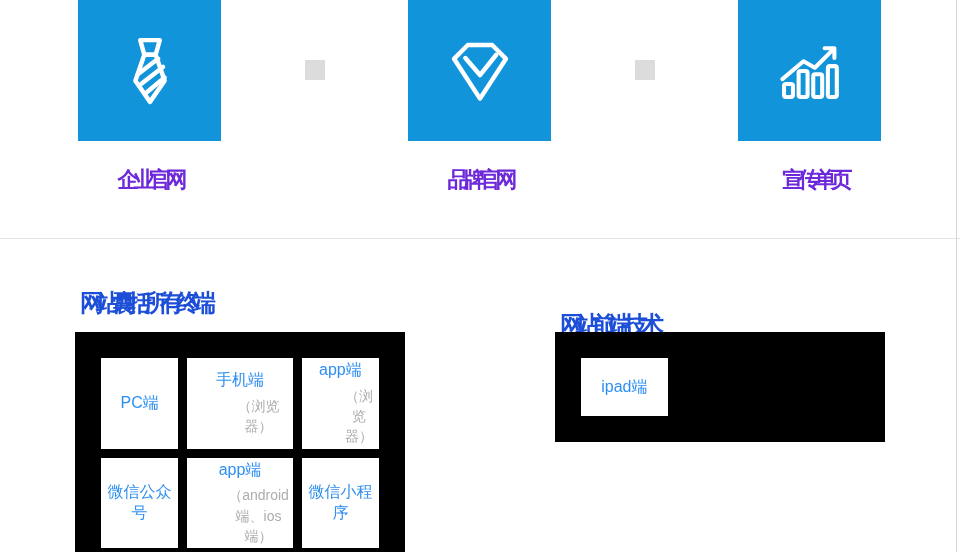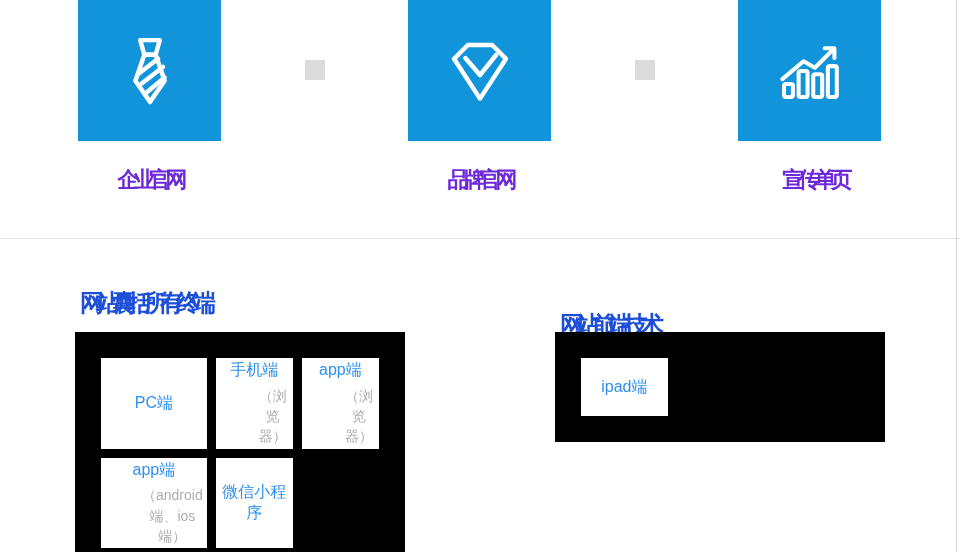--- a/index.html
+++ b/index.html
@@ -97,20 +97,23 @@
     </div>
     <div class="cell">
       <span class="cell-title">手机端</span>
       <span class="cell-sub">（浏览器）</span>
     </div>
     <div class="cell">
       <span class="cell-title">app端</span>
       <span class="cell-sub">（浏览器）</span>
     </div>
     <div class="cell">
+      <span class="cell-title">微信公众号</span>
+    </div>
+    <div class="cell">
       <span class="cell-title">app端</span>
       <span class="cell-sub">（android端、ios端）</span>
     </div>
     <div class="cell">
       <span class="cell-title">微信小程序</span>
     </div>
   </div>
 
   <div class="grid grid-tech">
     <div class="cell">

